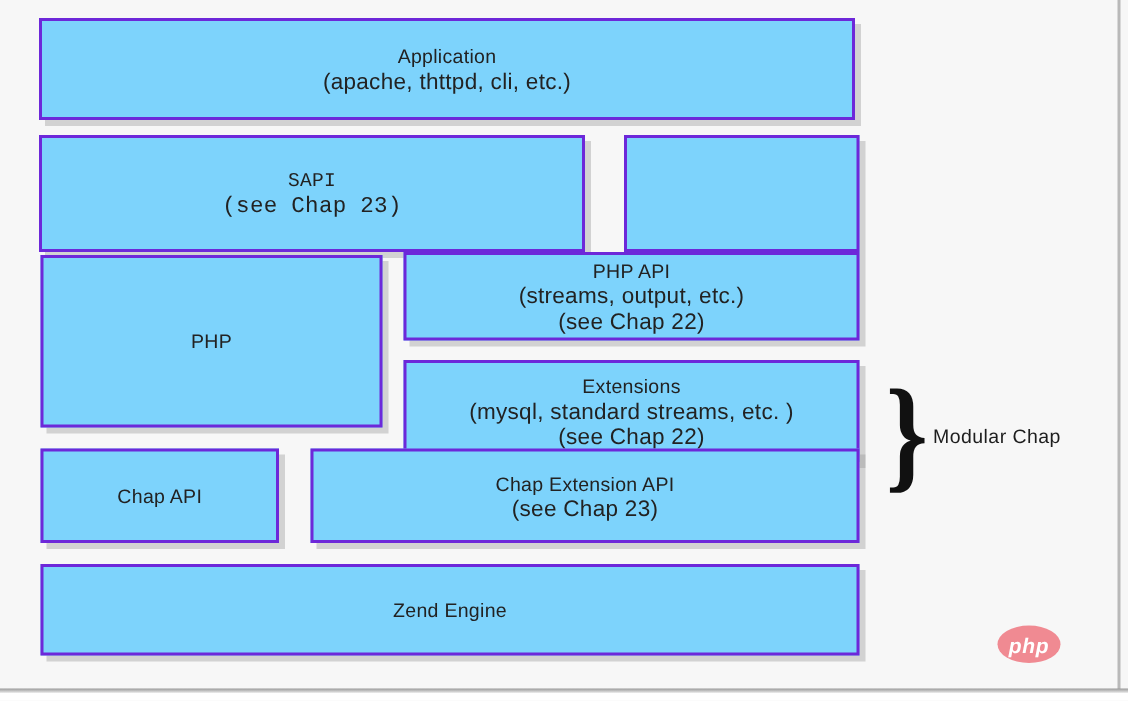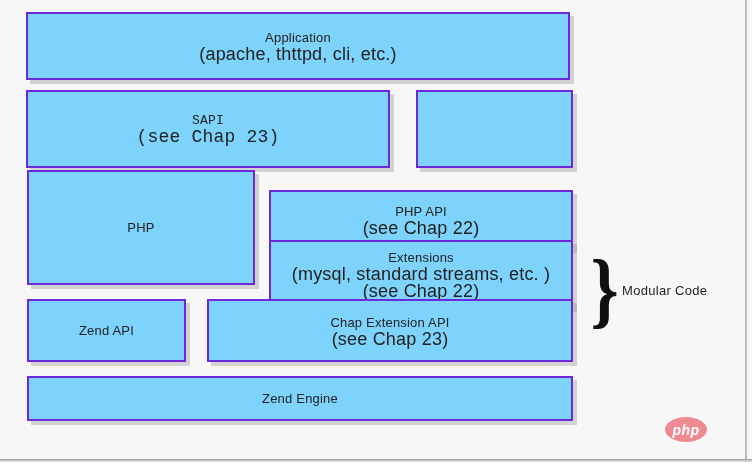--- a/index.html
+++ b/index.html
@@ -53,21 +53,21 @@
     flex-direction: column;
     align-items: center;
     justify-content: center;
     text-align: center;
     color: #222222;
     font-size: 13px;
     line-height: 17px;
     letter-spacing: 0.2px;
   }
   .box .ln { display: block; white-space: nowrap; }
-  .box .ln.sub { font-size: 18px; }
+  .box .ln.sub { font-size: 15px; }
 
   
   .brace {
     position: absolute;
     color: #111111;
     font-size: 84px;
     line-height: 84px;
     font-family: "Liberation Serif", serif;
     font-weight: bold;
     transform: scaleX(0.85);
@@ -124,46 +124,47 @@
   </div>
 
   <div class="box" style="left:416px; top:90px; width:157px; height:78px;">
     <span class="ln"></span>
   </div>
 
   <div class="box" style="left:27px; top:170px; width:228px; height:115px;">
     <span class="ln">PHP</span>
   </div>
 
-  <div class="box" style="left:269px; top:190px; width:304px; height:59px;">
+  <div class="box" style="left:269px; top:168px; width:304px; height:59px;">
     <span class="ln">PHP API</span>
+    <span class="ln sub">(streams, output, etc.)</span>
     <span class="ln sub">(see Chap 22)</span>
   </div>
 
   <div class="box" style="left:269px; top:240px; width:304px; height:68px;">
     <span class="ln">Extensions</span>
     <span class="ln sub">(mysql, standard streams, etc. )</span>
     <span class="ln sub">(see Chap 22)</span>
   </div>
 
   <div class="box" style="left:27px; top:299px; width:159px; height:63px;">
-    <span class="ln">Zend API</span>
+    <span class="ln">Chap API</span>
   </div>
 
   <div class="box" style="left:207px; top:299px; width:366px; height:63px;">
     <span class="ln">Chap Extension API</span>
     <span class="ln sub">(see Chap 23)</span>
   </div>
 
-  <div class="box" style="left:27px; top:376px; width:546px; height:45px;">
+  <div class="box" style="left:27px; top:376px; width:546px; height:61px;">
     <span class="ln">Zend Engine</span>
   </div>
 
   <div class="brace" style="left:588px; top:248px;">}</div>
-  <div class="brace-label" style="left:622px; top:283px;">Modular Code</div>
+  <div class="brace-label" style="left:622px; top:283px;">Modular Chap</div>
 
   <div class="watermark" style="left:665px; top:417px;">
     <span class="wm-ellipse">php</span>
   </div>
 
   <div class="frame-right"></div>
   <div class="frame-bottom"></div>
   <div class="frame-bottom-fill"></div>
 
 </div>

